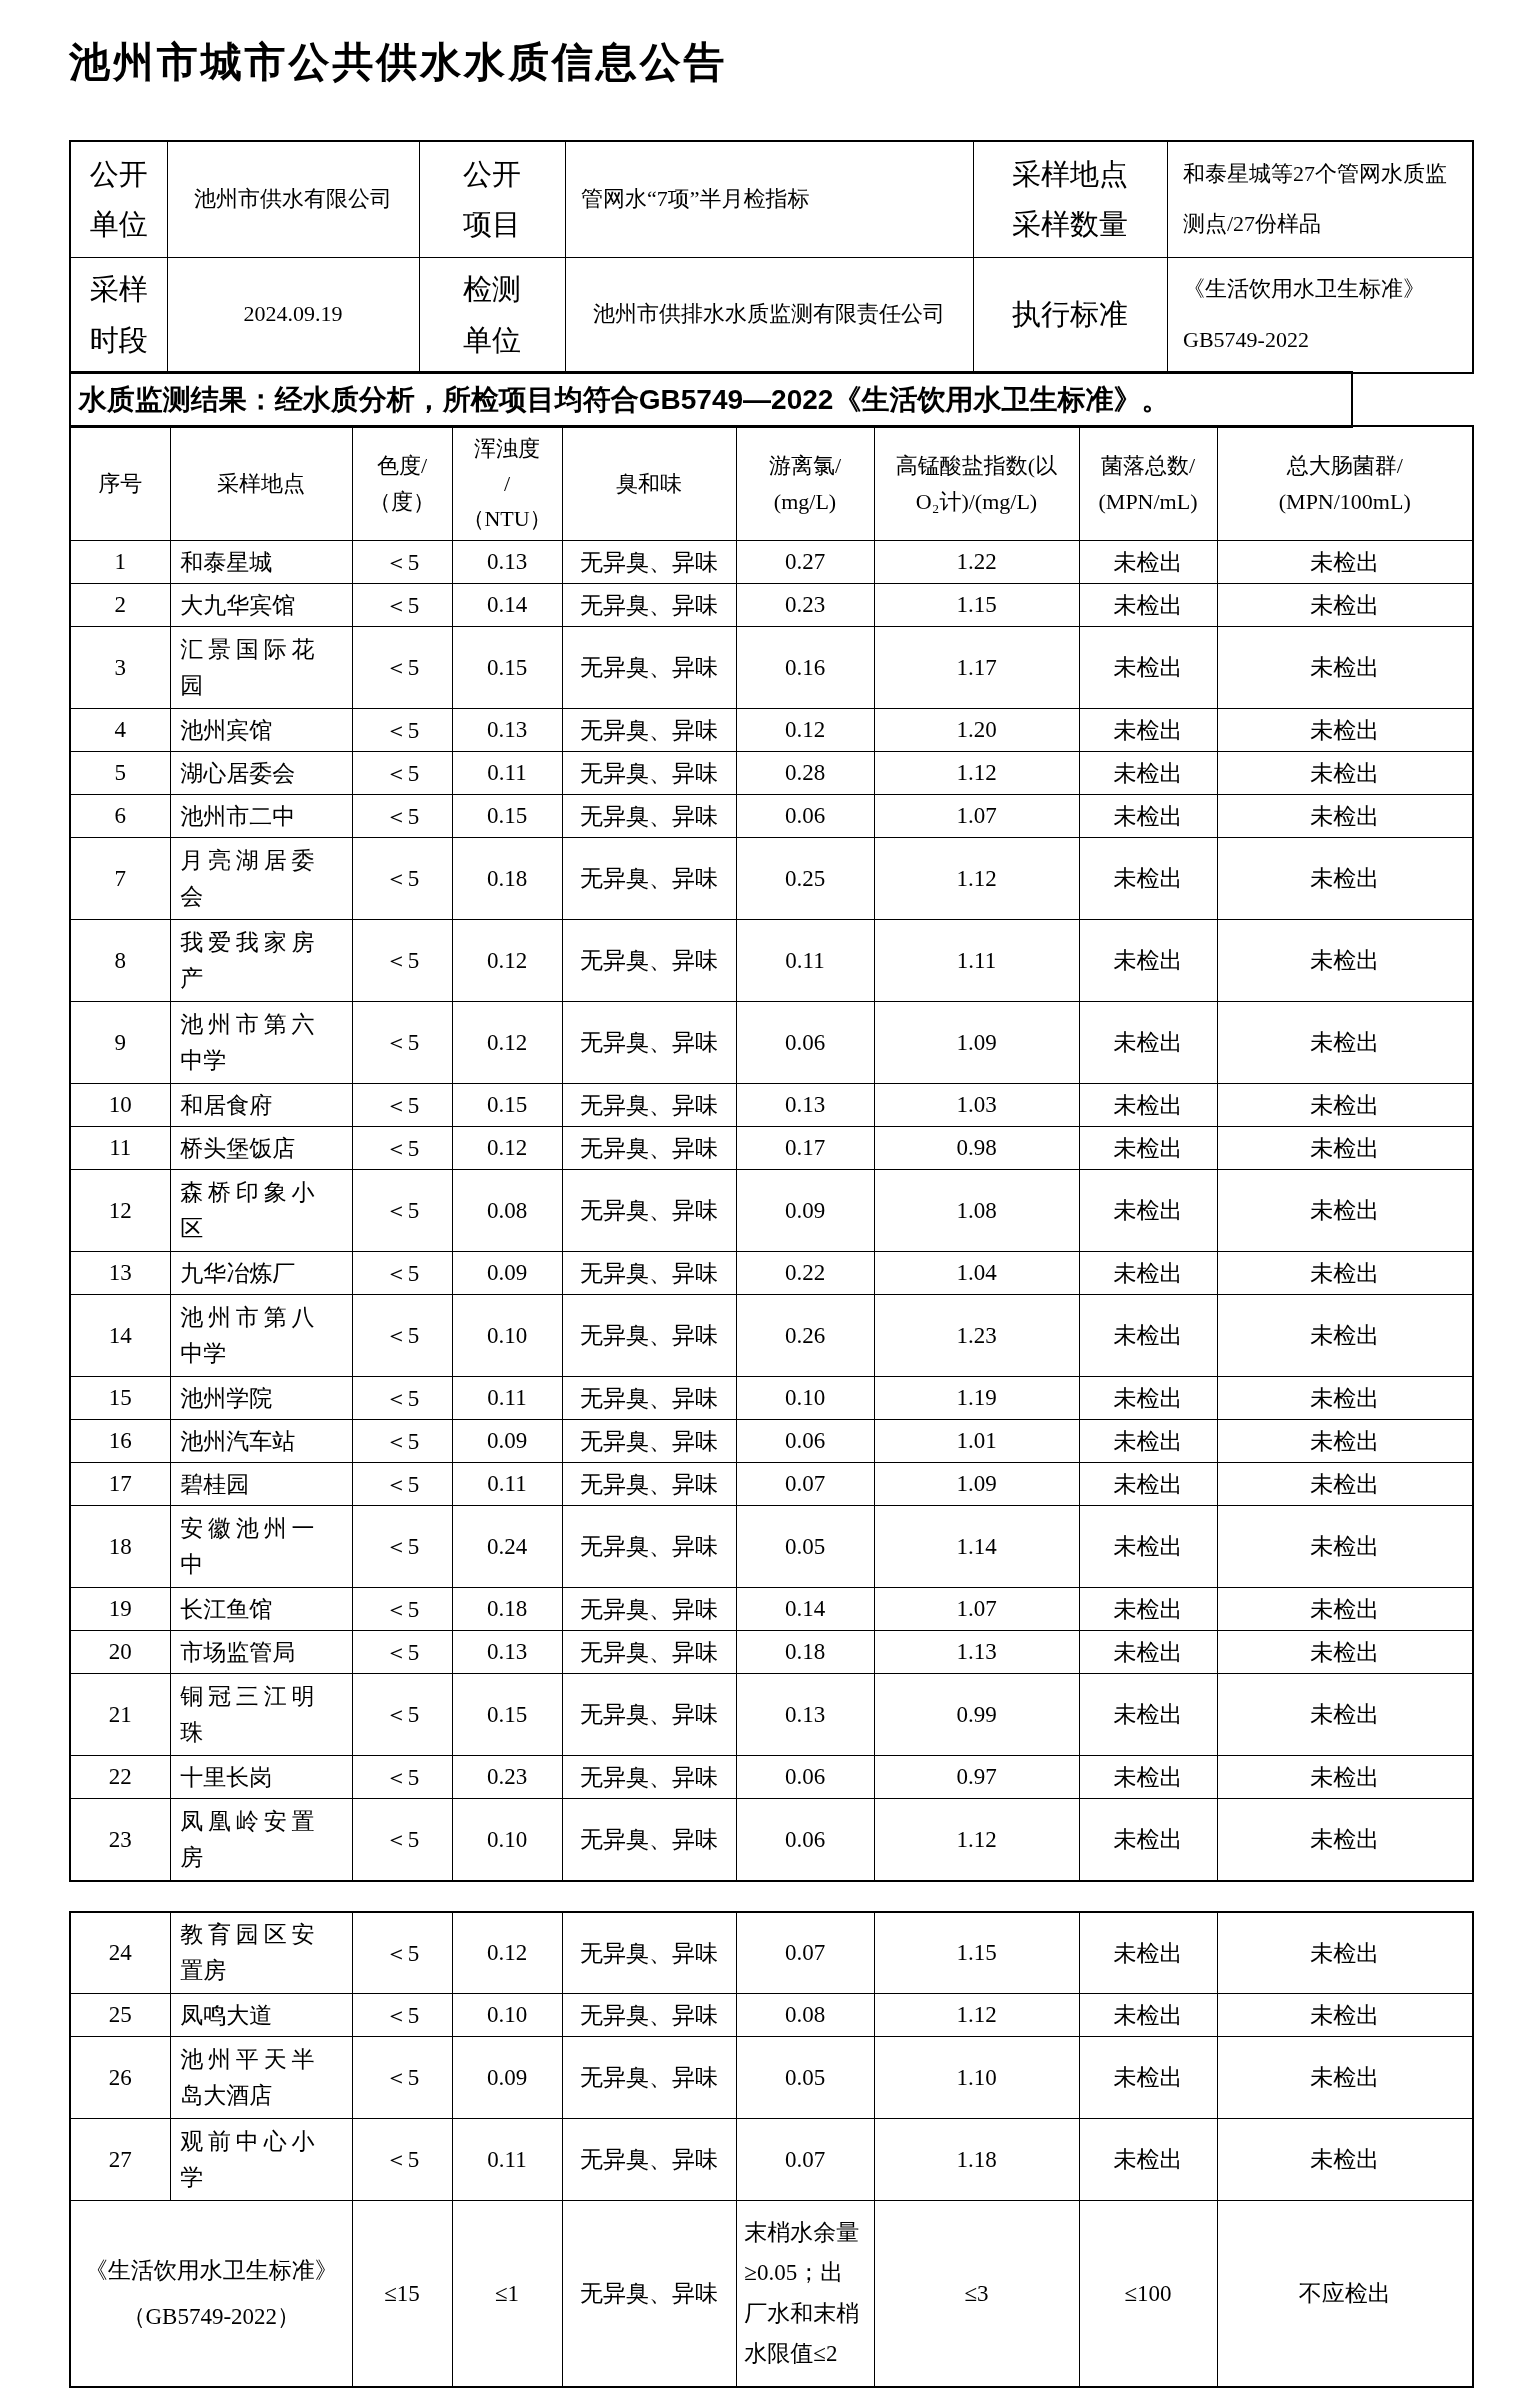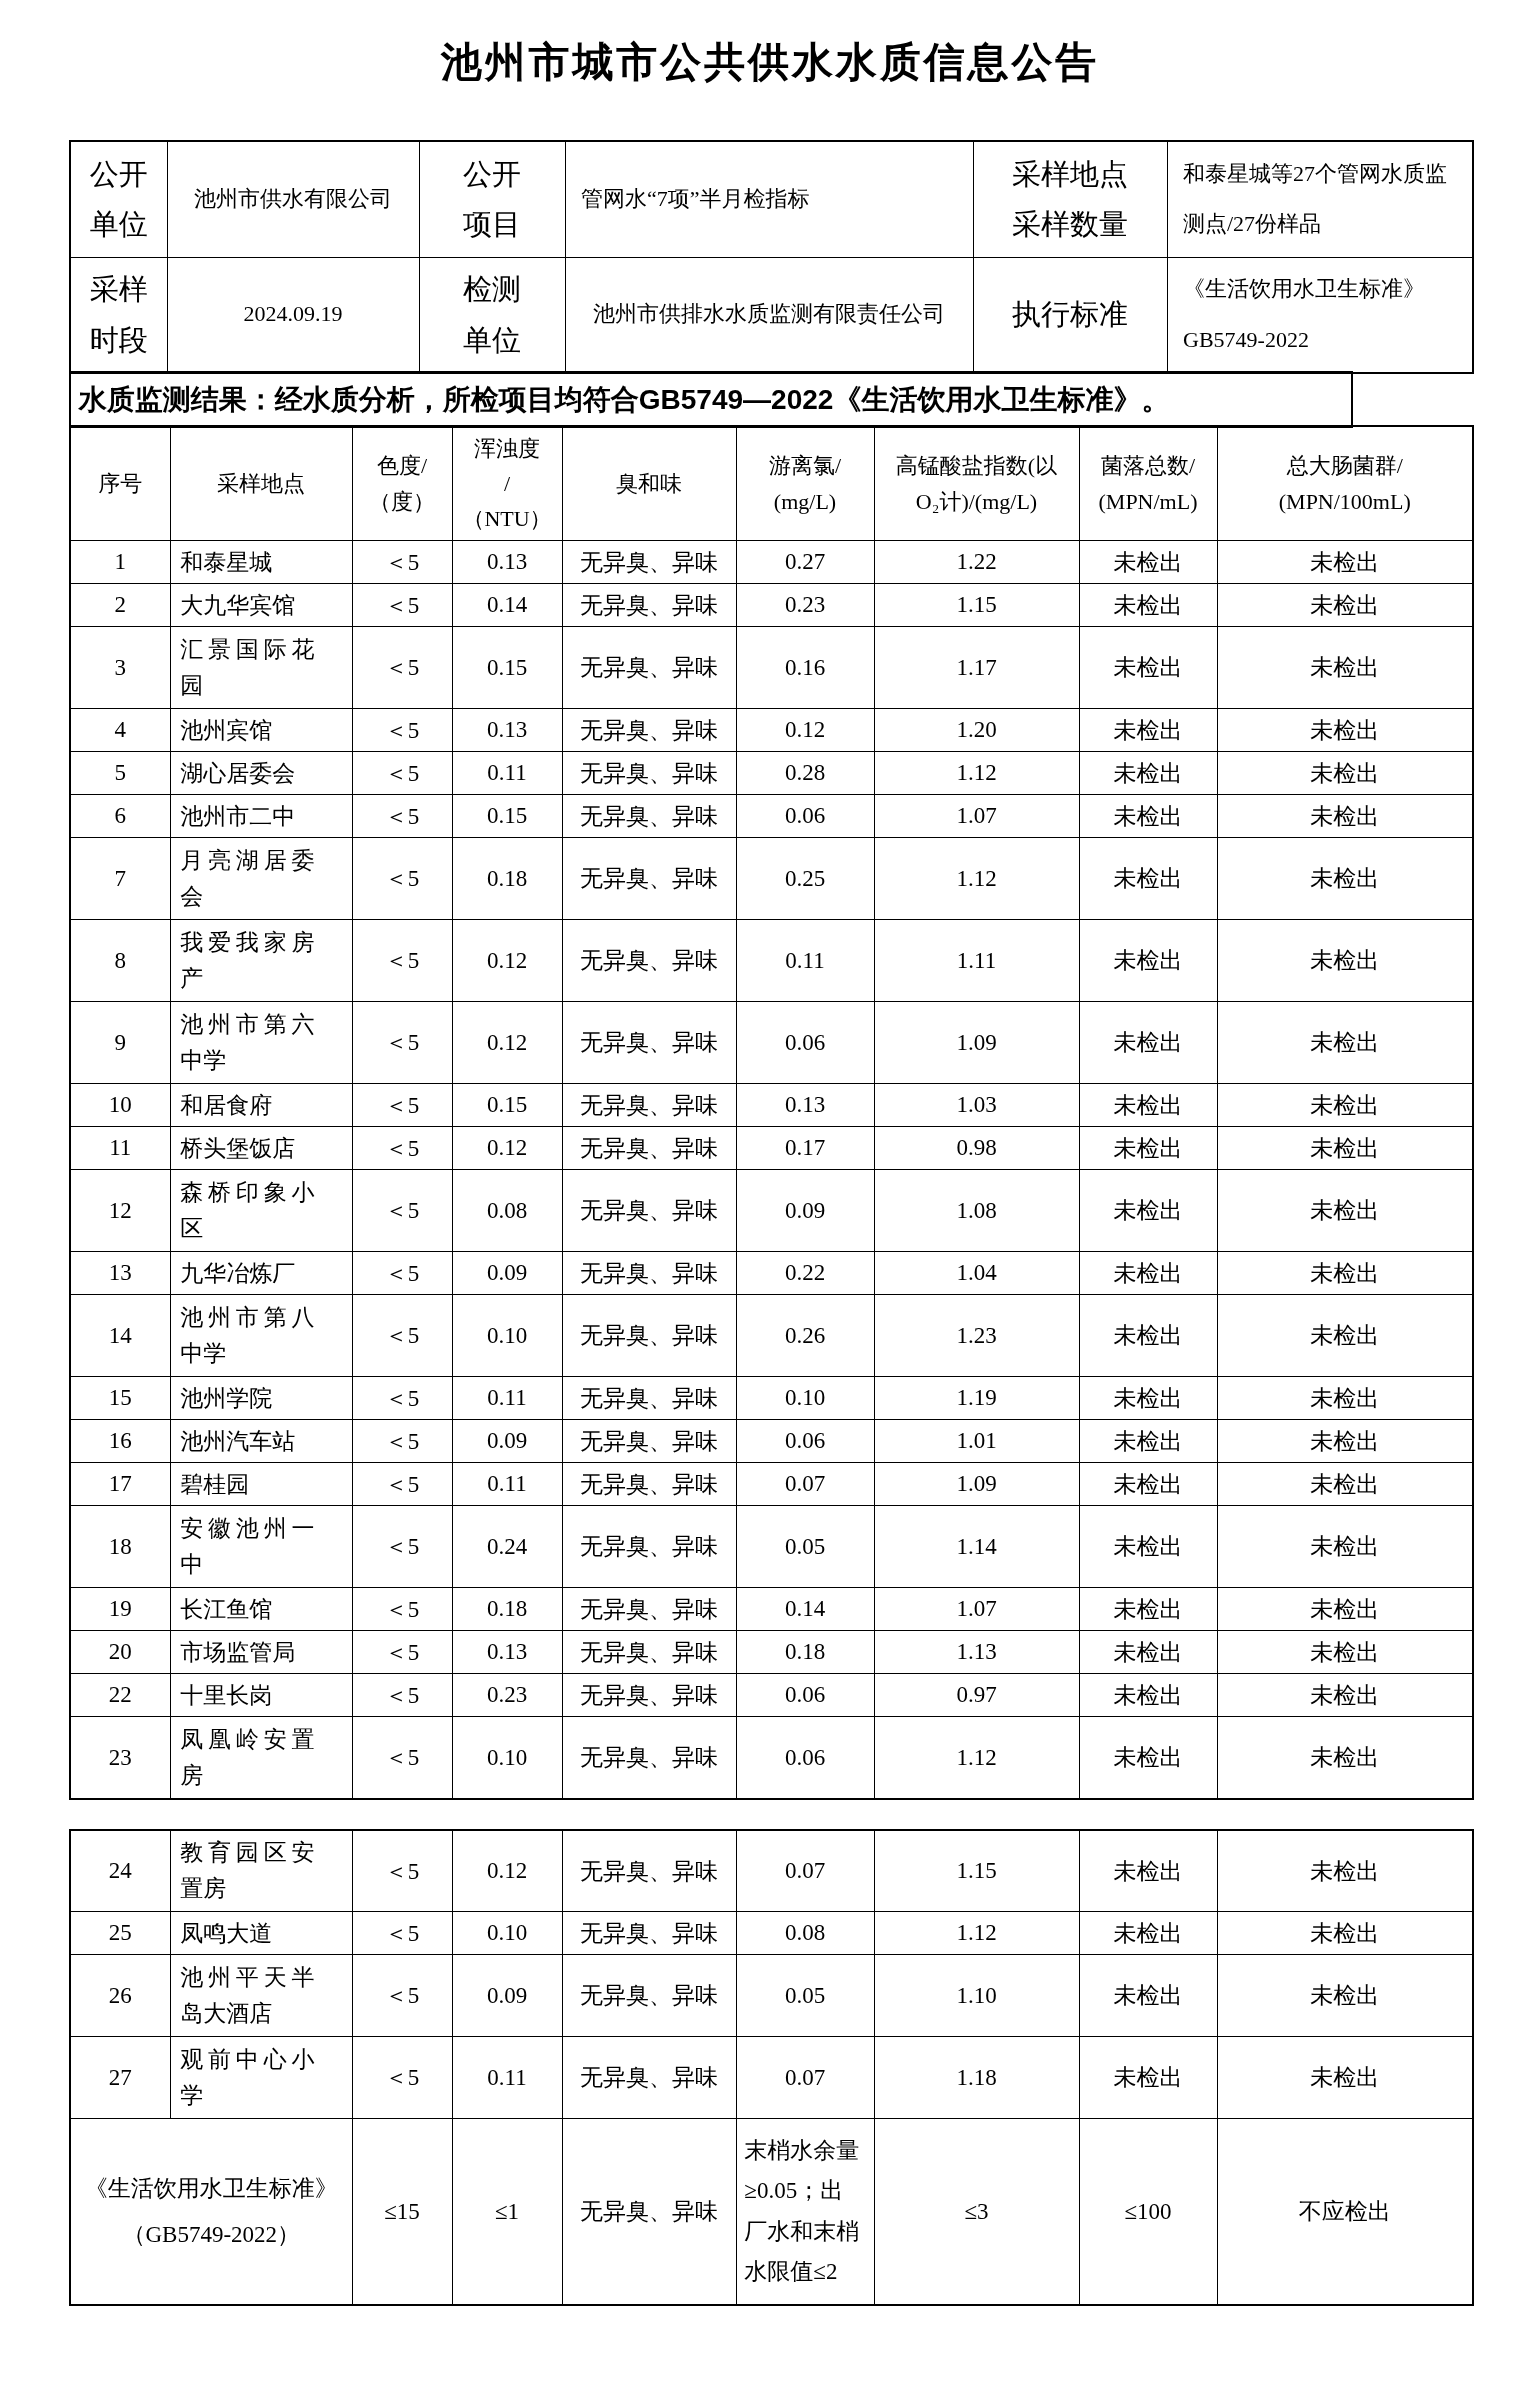--- a/index.html
+++ b/index.html
@@ -6,21 +6,21 @@
   body {
     width:1540px; height:2405px;
     font-family:"Liberation Serif","DejaVu Serif",serif;
     color:#000;
   }
   .page { width:1402px; margin:0 auto; padding-top:35px; }
 
   .title {
     font-family:"Liberation Sans","DejaVu Sans",sans-serif;
     font-weight:bold; font-size:41px; letter-spacing:2.9px;
-    text-align:center; margin:0 0 50px 0;
+    text-align:left; margin:0 0 50px 0;
   }
 
   table { border-collapse:collapse; table-layout:fixed; width:1402px; }
   td,th { border:1.9px solid #000; box-sizing:border-box; }
 
   
   .info-table { border:2.9px solid #000; }
   .info-table td { height:116px; vertical-align:middle; }
   .info-label {
     font-size:29px; text-align:center; line-height:1.75;
@@ -349,20 +349,31 @@
           <td class="data-cell">20</td>
           <td class="location-cell">市场监管局</td>
           <td class="data-cell">＜5</td>
           <td class="data-cell">0.13</td>
           <td class="data-cell">无异臭、异味</td>
           <td class="data-cell">0.18</td>
           <td class="data-cell">1.13</td>
           <td class="data-cell">未检出</td>
           <td class="data-cell">未检出</td>
         </tr>
+        <tr class="tall">
+          <td class="data-cell">21</td>
+          <td class="location-cell">铜冠三江明珠</td>
+          <td class="data-cell">＜5</td>
+          <td class="data-cell">0.15</td>
+          <td class="data-cell">无异臭、异味</td>
+          <td class="data-cell">0.13</td>
+          <td class="data-cell">0.99</td>
+          <td class="data-cell">未检出</td>
+          <td class="data-cell">未检出</td>
+        </tr>
         <tr class="short">
           <td class="data-cell">22</td>
           <td class="location-cell">十里长岗</td>
           <td class="data-cell">＜5</td>
           <td class="data-cell">0.23</td>
           <td class="data-cell">无异臭、异味</td>
           <td class="data-cell">0.06</td>
           <td class="data-cell">0.97</td>
           <td class="data-cell">未检出</td>
           <td class="data-cell">未检出</td>

